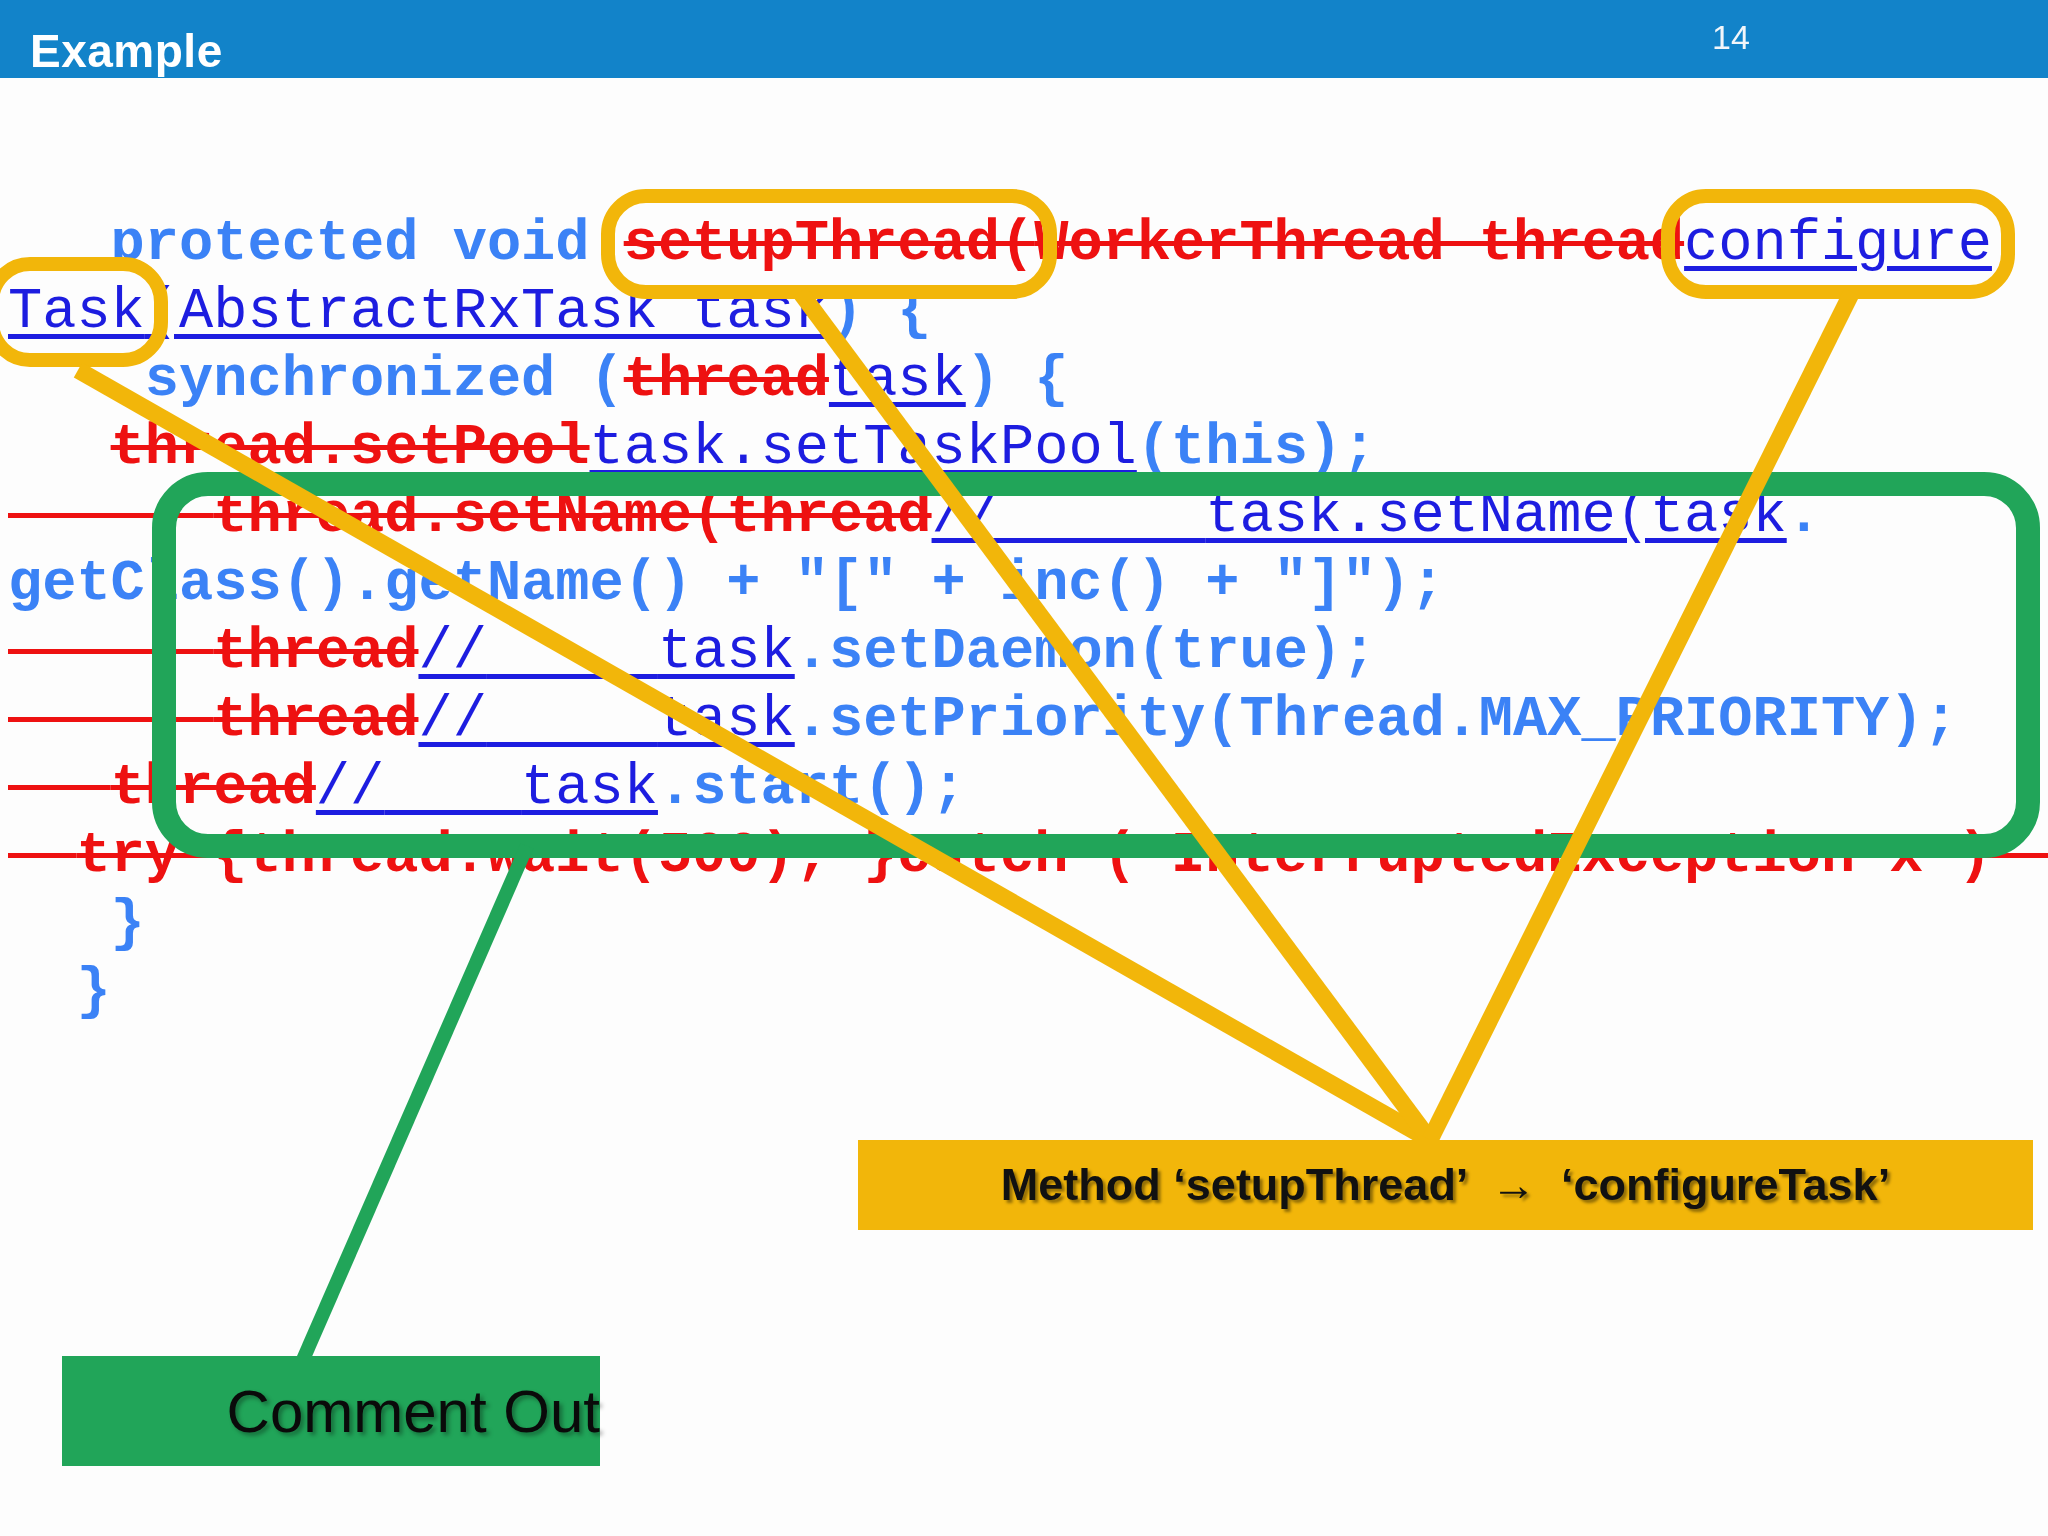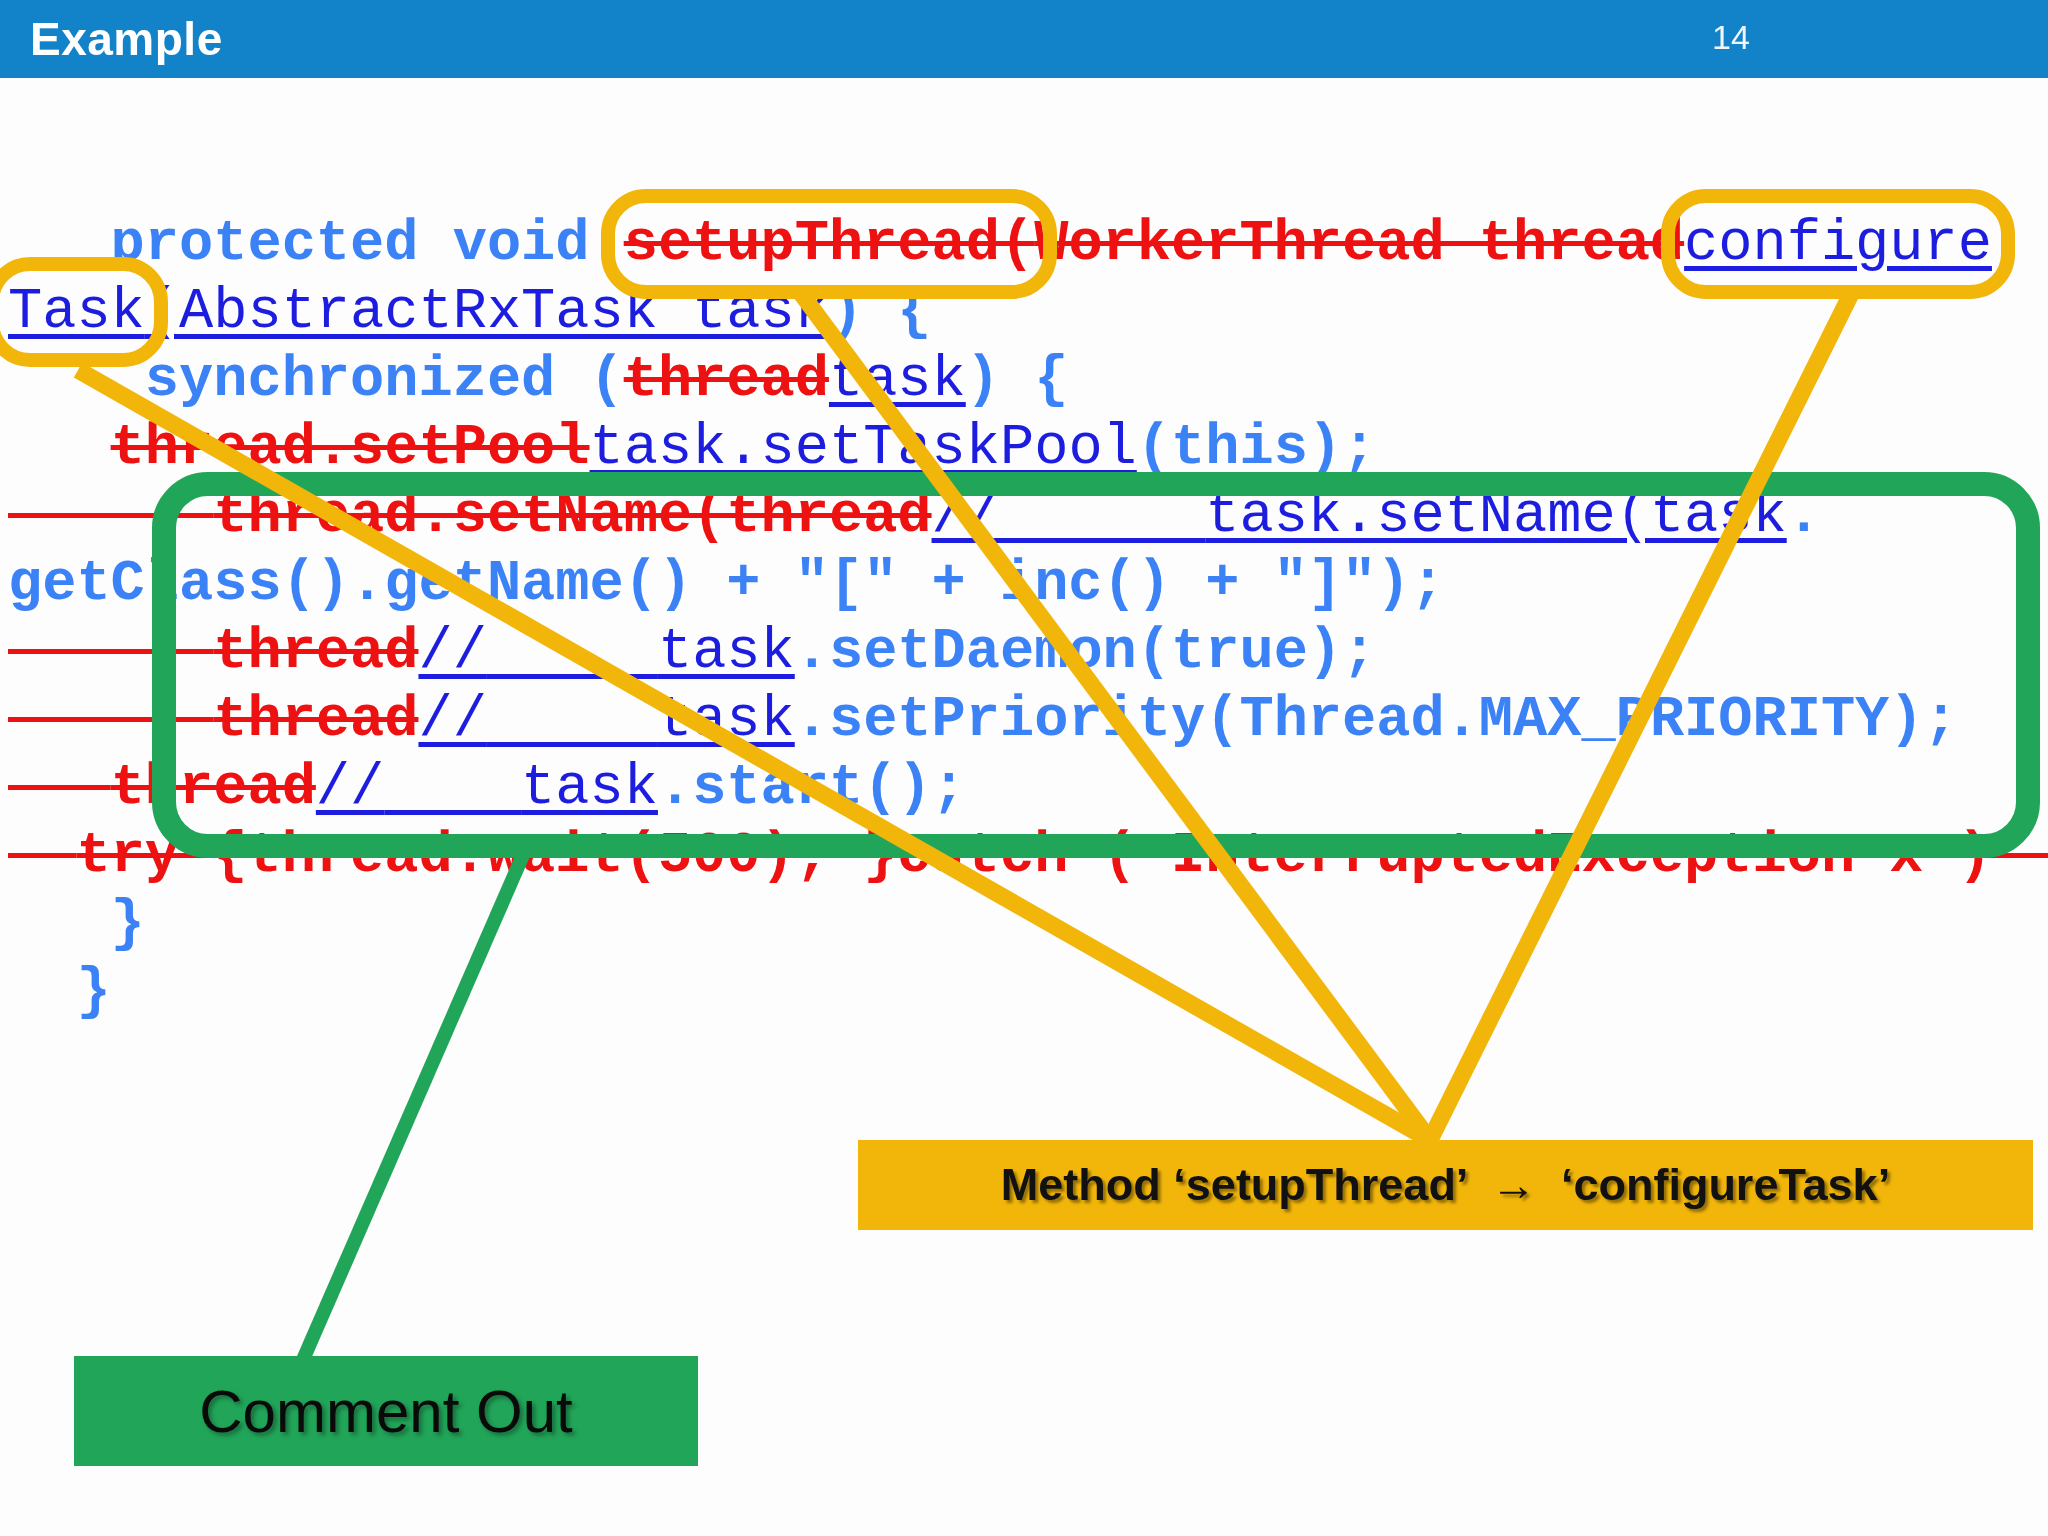--- a/index.html
+++ b/index.html
@@ -10,21 +10,21 @@
   :root{
     --c-header:#1283c9;--c-red:#ee1111;--c-blue:#1d1de0;
     --c-yellow:#f2b60a;--c-green:#21a559;
   }
   
   .header{
     position:absolute;left:0;top:0;width:2048px;height:78px;
     background:var(--c-header);z-index:5;
   }
   .header .title{
-    position:absolute;left:30px;top:12px;color:#fff;font-size:46px;
+    position:absolute;left:30px;top:24px;color:#fff;font-size:46px;
     font-weight:bold;letter-spacing:0.5px;
   }
   .header .pagenum{
     position:absolute;left:1712px;top:18px;color:#f2f6fa;font-size:34px;
     font-weight:normal;
   }
   
   .code{
     position:absolute;left:8px;top:210px;width:2040px;z-index:1;
     font-family:"Liberation Mono","DejaVu Sans Mono",monospace;
@@ -61,23 +61,23 @@
   .callout-yellow{
     position:absolute;left:858px;top:1140px;width:1175px;height:90px;
     background:var(--c-yellow);z-index:4;
     display:flex;align-items:center;justify-content:center;
   }
   .callout-yellow .lbl{
     color:#111;font-size:45px;font-weight:bold;
     text-shadow:3px 3px 3px rgba(0,0,0,0.4);white-space:pre;
   }
   .callout-green{
-    position:absolute;left:74px;top:1356px;width:624px;height:110px;
+    position:absolute;left:62px;top:1356px;width:538px;height:110px;
     background:var(--c-green);z-index:4;
-    display:flex;align-items:center;justify-content:center;
+    display:flex;align-items:center;justify-content:flex-end;
   }
   .callout-green .lbl{
     color:#0a0a0a;font-size:60px;font-weight:normal;
     text-shadow:3px 3px 4px rgba(0,0,0,0.35);
   }
 </style>
 </head>
 <body>
 
 <div class="header">

